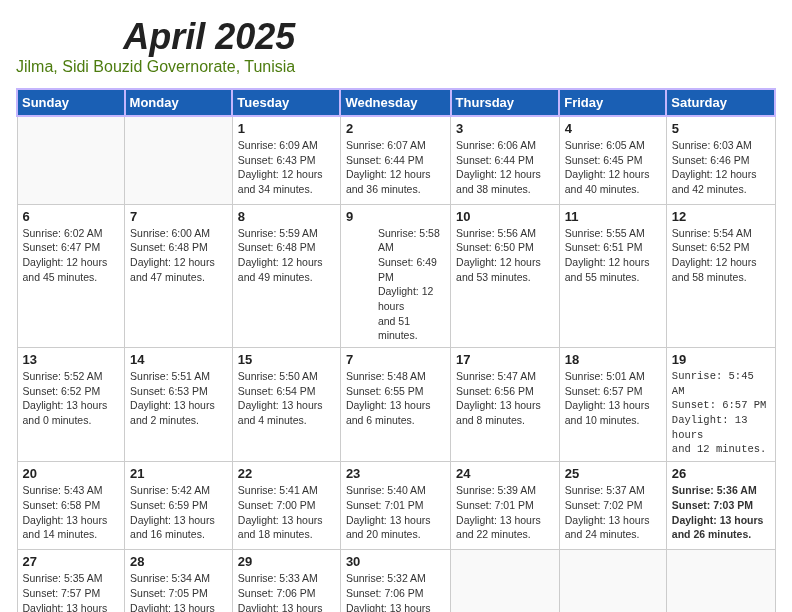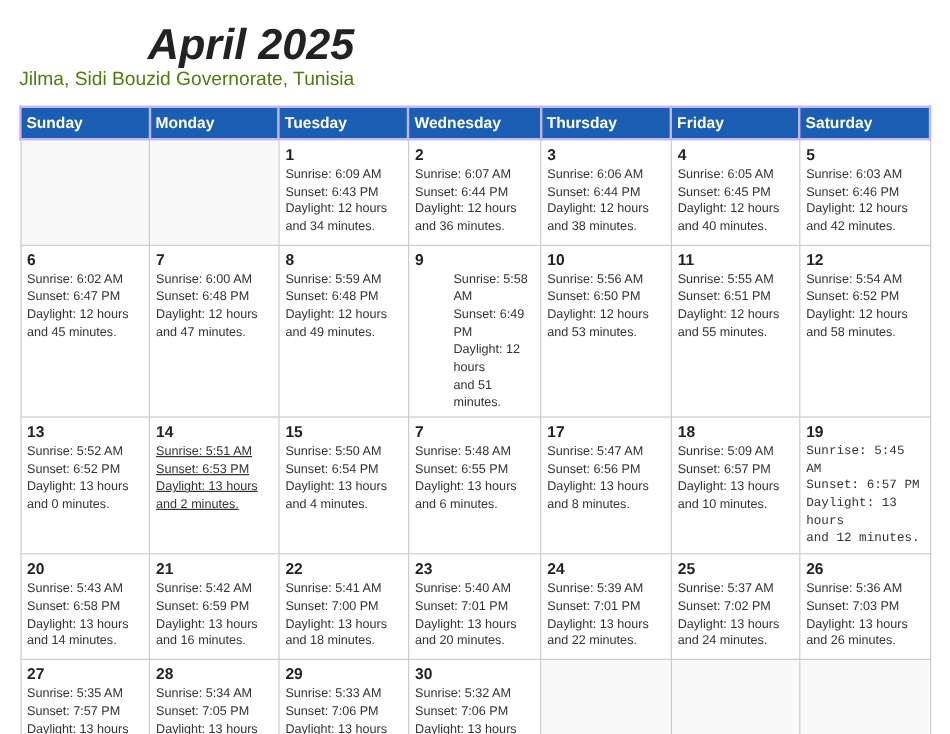--- a/index.html
+++ b/index.html
@@ -209,21 +209,21 @@
       <tr class="week-row">
         <td>
           <div class="day-num">13</div>
           <div class="day-info" style="white-space: pre-line;">Sunrise: 5:52 AM
 Sunset: 6:52 PM
 Daylight: 13 hours
 and 0 minutes.</div>
         </td>
         <td>
           <div class="day-num">14</div>
-          <div class="day-info" style="white-space: pre-line; text-decoration: underline;">Sunrise: 5:51 AM
+          <div class="day-info" style="white-space: pre-line;">Sunrise: 5:51 AM
 Sunset: 6:53 PM
 Daylight: 13 hours
 and 2 minutes.</div>
         </td>
         <td>
           <div class="day-num">15</div>
           <div class="day-info" style="white-space: pre-line;">Sunrise: 5:50 AM
 Sunset: 6:54 PM
 Daylight: 13 hours
 and 4 minutes.</div>
@@ -237,21 +237,21 @@
         </td>
         <td>
           <div class="day-num">17</div>
           <div class="day-info" style="white-space: pre-line;">Sunrise: 5:47 AM
 Sunset: 6:56 PM
 Daylight: 13 hours
 and 8 minutes.</div>
         </td>
         <td>
           <div class="day-num">18</div>
-          <div class="day-info" style="white-space: pre-line;">Sunrise: 5:09 AM
+          <div class="day-info" style="white-space: pre-line;">Sunrise: 5:01 AM
 Sunset: 6:57 PM
 Daylight: 13 hours
 and 10 minutes.</div>
         </td>
         <td>
           <div class="day-num">19</div>
           <div class="day-info" style="white-space: pre-line; font-family: Liberation Mono, monospace;">Sunrise: 5:45 AM
 Sunset: 6:57 PM
 Daylight: 13 hours
 and 12 minutes.</div>
@@ -295,21 +295,21 @@
         </td>
         <td>
           <div class="day-num">25</div>
           <div class="day-info" style="white-space: pre-line;">Sunrise: 5:37 AM
 Sunset: 7:02 PM
 Daylight: 13 hours
 and 24 minutes.</div>
         </td>
         <td>
           <div class="day-num">26</div>
-          <div class="day-info" style="white-space: pre-line;">Sunrise: 5:36 AM
+          <div class="day-info" style="white-space: pre-line; font-weight: bold;">Sunrise: 5:36 AM
 Sunset: 7:03 PM
 Daylight: 13 hours
 and 26 minutes.</div>
         </td>
       </tr>
       <tr class="week-row">
         <td>
           <div class="day-num">27</div>
           <div class="day-info" style="white-space: pre-line;">Sunrise: 5:35 AM
 Sunset: 7:57 PM

